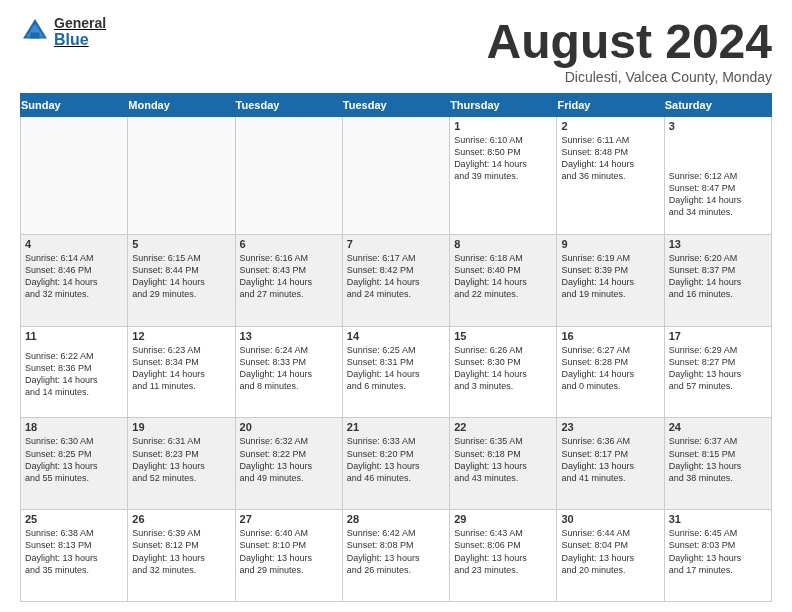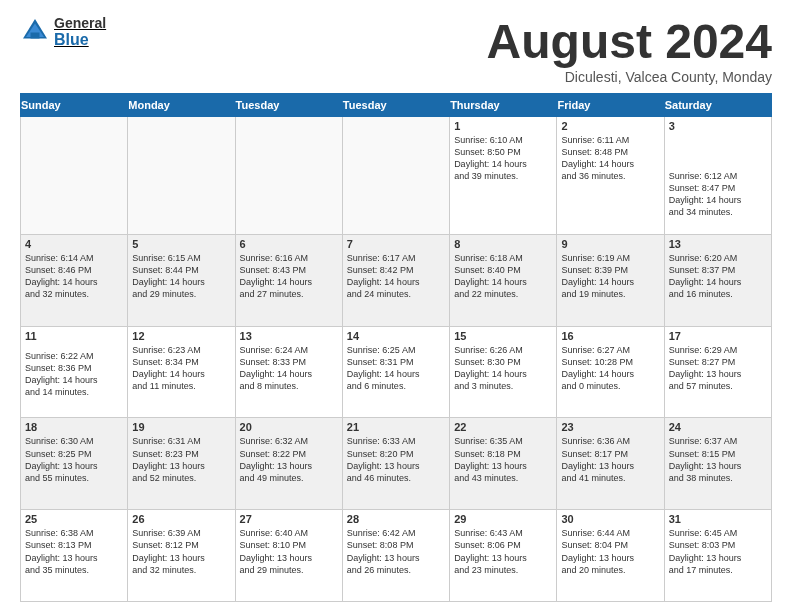--- a/index.html
+++ b/index.html
@@ -249,21 +249,21 @@
           <td>
             <span class="day-num">15</span>
             <div class="cell-text" style="white-space: pre-line;">Sunrise: 6:26 AM
 Sunset: 8:30 PM
 Daylight: 14 hours
 and 3 minutes.</div>
           </td>
           <td>
             <span class="day-num">16</span>
             <div class="cell-text" style="white-space: pre-line;">Sunrise: 6:27 AM
-Sunset: 10:28 PM
+Sunset: 8:28 PM
 Daylight: 14 hours
 and 0 minutes.</div>
           </td>
           <td>
             <span class="day-num">17</span>
             <div class="cell-text" style="white-space: pre-line;">Sunrise: 6:29 AM
 Sunset: 8:27 PM
 Daylight: 13 hours
 and 57 minutes.</div>
           </td>

